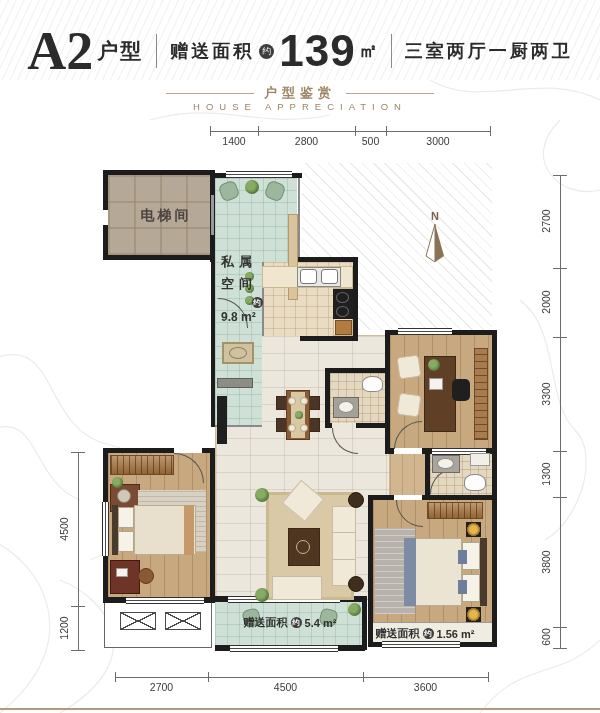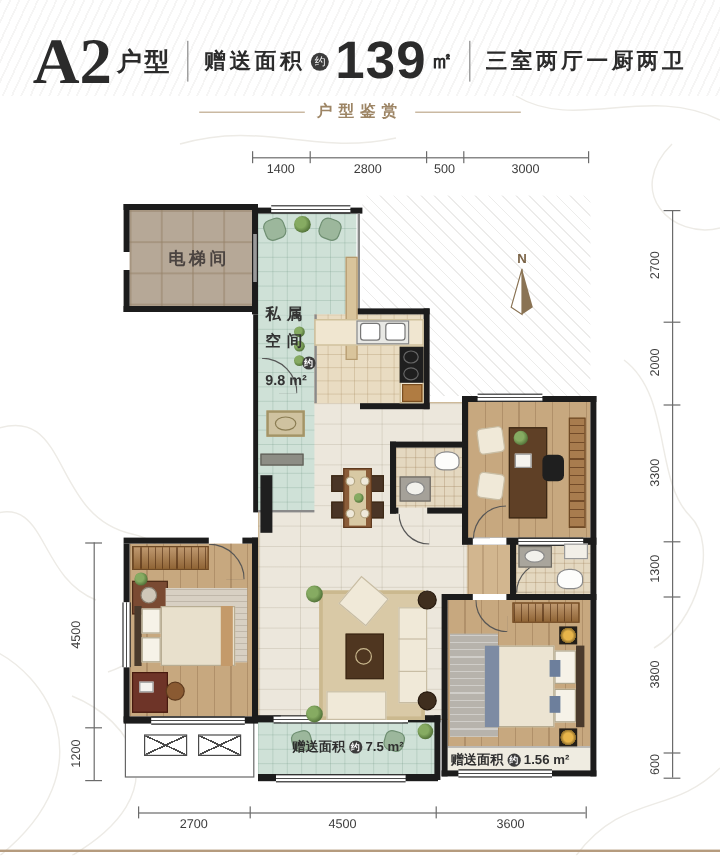--- a/index.html
+++ b/index.html
@@ -115,20 +115,21 @@
     <span class="area-value">139</span>
     <span class="area-unit">㎡</span>
     <span class="tdiv"></span>
     <span class="rooms-desc">三室两厅一厨两卫</span>
   </div>
   <div class="abs subtitle-row" style="left:0;top:84px;width:600px;">
     <span class="sline"></span>
     <span class="sub-cn">户型鉴赏</span>
     <span class="sline"></span>
   </div>
+  <div class="abs sub-en" style="left:0;top:101px;width:600px;">HOUSE APPRECIATION</div>
 
   <div class="abs dim-line" style="left:210px;top:131px;width:280px;height:1px;"></div>
   <div class="abs tick-v" style="left:210px;top:126px;"></div>
   <div class="abs tick-v" style="left:258px;top:126px;"></div>
   <div class="abs tick-v" style="left:355px;top:126px;"></div>
   <div class="abs tick-v" style="left:386px;top:126px;"></div>
   <div class="abs tick-v" style="left:490px;top:126px;"></div>
   <div class="abs dim-label" style="left:210px;top:135px;width:48px;">1400</div>
   <div class="abs dim-label" style="left:258px;top:135px;width:97px;">2800</div>
   <div class="abs dim-label" style="left:355px;top:135px;width:31px;">500</div>
@@ -335,21 +336,21 @@
   <div class="abs" style="left:110px;top:560px;width:30px;height:34px;background:#6e3428;border:1px solid #46190e;"></div>
   <div class="abs" style="left:116px;top:568px;width:12px;height:9px;background:#f5f3ee;border:1px solid #999;"></div>
   <div class="abs" style="left:138px;top:568px;width:16px;height:16px;background:#8a5a32;border:1px solid #5e3a1e;border-radius:50%;"></div>
 
   <div class="abs leaf-chair" style="left:243px;top:609px;width:17px;height:17px;transform:rotate(-15deg);"></div>
   <div class="abs leaf-chair" style="left:320px;top:609px;width:17px;height:17px;transform:rotate(15deg);"></div>
   <div class="abs plant" style="left:348px;top:603px;width:13px;height:13px;"></div>
   <div class="abs gift-label" style="left:230px;top:615px;width:120px;justify-content:center;">
     <span>赠送面积</span>
     <span class="badge badge-s">约</span>
-    <span>7.5 m²</span>
+    <span>5.4 m²</span>
   </div>
   <div class="abs xbox" style="left:120px;top:612px;width:36px;height:18px;"></div>
   <div class="abs xbox" style="left:165px;top:612px;width:36px;height:18px;"></div>
   <div class="abs gift-label" style="left:375px;top:626px;width:100px;justify-content:center;">
     <span>赠送面积</span>
     <span class="badge badge-s">约</span>
     <span>1.56 m²</span>
   </div>
 
   <div class="abs compass-n" style="left:424px;top:210px;width:22px;">N</div>

